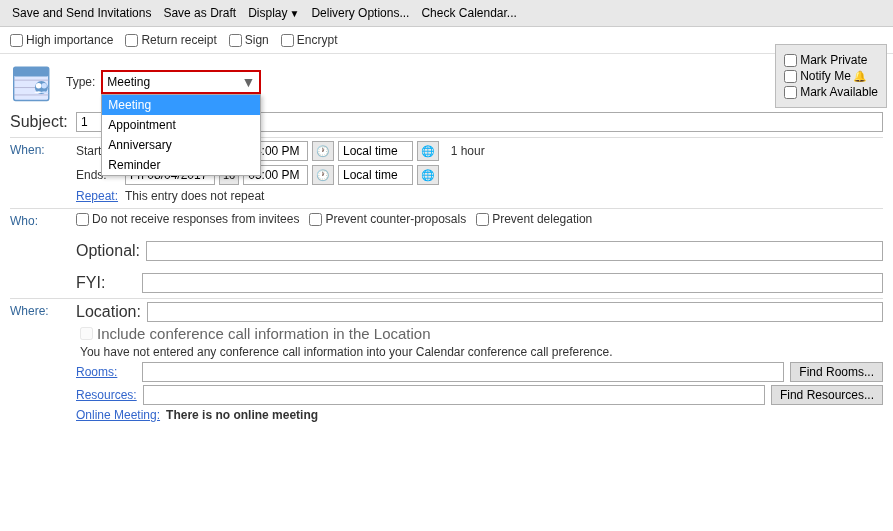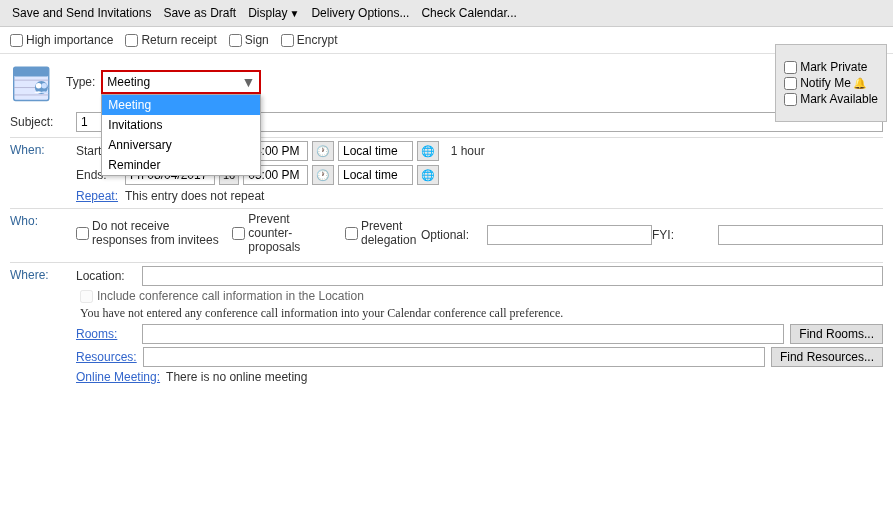--- a/index.html
+++ b/index.html
@@ -55,21 +55,21 @@
     
     #right-panel {
       position: absolute;
       right: 10px;
       top: 50px;
       display: flex;
       flex-direction: column;
       gap: 2px;
       background: #e8e8e8;
       border: 1px solid #bbb;
-      padding: 15px 8px;
+      padding: 8px 8px;
     }
     .right-panel-item {
       display: flex;
       align-items: center;
       gap: 3px;
       font-size: 12px;
     }
 
     
     #header-row {
@@ -154,21 +154,21 @@
     }
     .form-label-link {
       color: #3366cc;
       text-decoration: underline;
       cursor: pointer;
       font-size: 12px;
       min-width: 60px;
     }
     .form-label-plain {
       color: #333;
-      font-size: 12px;
+      font-size: 16px;
       min-width: 60px;
     }
     .form-input-full {
       border: 1px solid #aaa;
       padding: 2px 4px;
       font-size: 12px;
       height: 20px;
       flex: 1;
     }
 
@@ -242,56 +242,56 @@
     .repeat-link {
       color: #3366cc;
       text-decoration: underline;
       cursor: pointer;
       font-size: 12px;
       min-width: 45px;
     }
     .repeat-text { font-size: 12px; color: #333; }
 
     
-    .who-content { display: flex; flex-direction: row; gap: 0; flex: 1; }
+    .who-content { display: flex; flex-direction: column; gap: 12px; flex: 1; }
     .who-options-row {
       display: flex;
       align-items: center;
       gap: 10px;
       margin-bottom: 3px;
     }
     .who-field-row {
       display: flex;
       align-items: center;
       gap: 6px;
     }
 
     
     .where-content { display: flex; flex-direction: column; gap: 3px; flex: 1; }
-    .conf-note { font-size: 12px; color: #666; }
+    .conf-note { font-size: 15px; color: #666; }
     .conf-warn { font-size: 12px; color: #333; }
 
     
     .res-row {
       display: flex;
       align-items: center;
       gap: 6px;
     }
     .find-btn {
       border: 1px solid #aaa;
       background: #e0e0e0;
       padding: 2px 8px;
       font-size: 12px;
       cursor: pointer;
       height: 20px;
       text-align: center;
     }
 
     
-    .online-text { font-size: 12px; color: #333; }
+    .online-text { font-size: 12px; color: #333; font-weight: bold; }
 
     .section-row {
       display: flex;
       align-items: flex-start;
       margin-bottom: 5px;
       gap: 6px;
     }
 
     .checkbox-disabled {
       opacity: 0.5;
@@ -361,21 +361,21 @@
       <div id="title-type">
         <div class="type-row">
           <span class="type-label">Type:</span>
           <div id="type-dropdown-wrapper">
             <div id="type-select-btn">
               <span>Meeting</span>
               <span style="font-size:14px; color:#666;">▼</span>
             </div>
             <div id="type-dropdown">
               <div class="dropdown-item selected">Meeting</div>
-              <div class="dropdown-item">Invitations</div>
+              <div class="dropdown-item">Appointment</div>
               <div class="dropdown-item">Anniversary</div>
               <div class="dropdown-item">Reminder</div>
             </div>
           </div>
         </div>
       </div>
 
       <div id="right-panel" style="position:absolute; right:6px; top:-10px;">
         <label class="right-panel-item">
           <input type="checkbox" style="">
@@ -470,21 +470,21 @@
         <span class="section-label">Where:</span>
         <div class="where-content">
           <div class="who-field-row">
             <span class="form-label-plain">Location:</span>
             <input type="text" class="form-input-full" style="">
           </div>
           <div style="display:flex;align-items:center;gap:4px;margin-left:4px;">
             <input type="checkbox" class="checkbox-disabled" disabled="" style="">
             <span class="conf-note">Include conference call information in the Location</span>
           </div>
-          <div style="margin-left:4px;font-family:Liberation Serif, serif;">
+          <div style="margin-left:4px;">
             <span class="conf-warn">You have not entered any conference call information into your Calendar conference call preference.</span>
           </div>
           <div class="res-row">
             <span class="form-label-link">Rooms:</span>
             <input type="text" class="form-input-full" style="">
             <button class="find-btn">Find Rooms...</button>
           </div>
           <div class="res-row">
             <span class="form-label-link">Resources:</span>
             <input type="text" class="form-input-full" style="">

